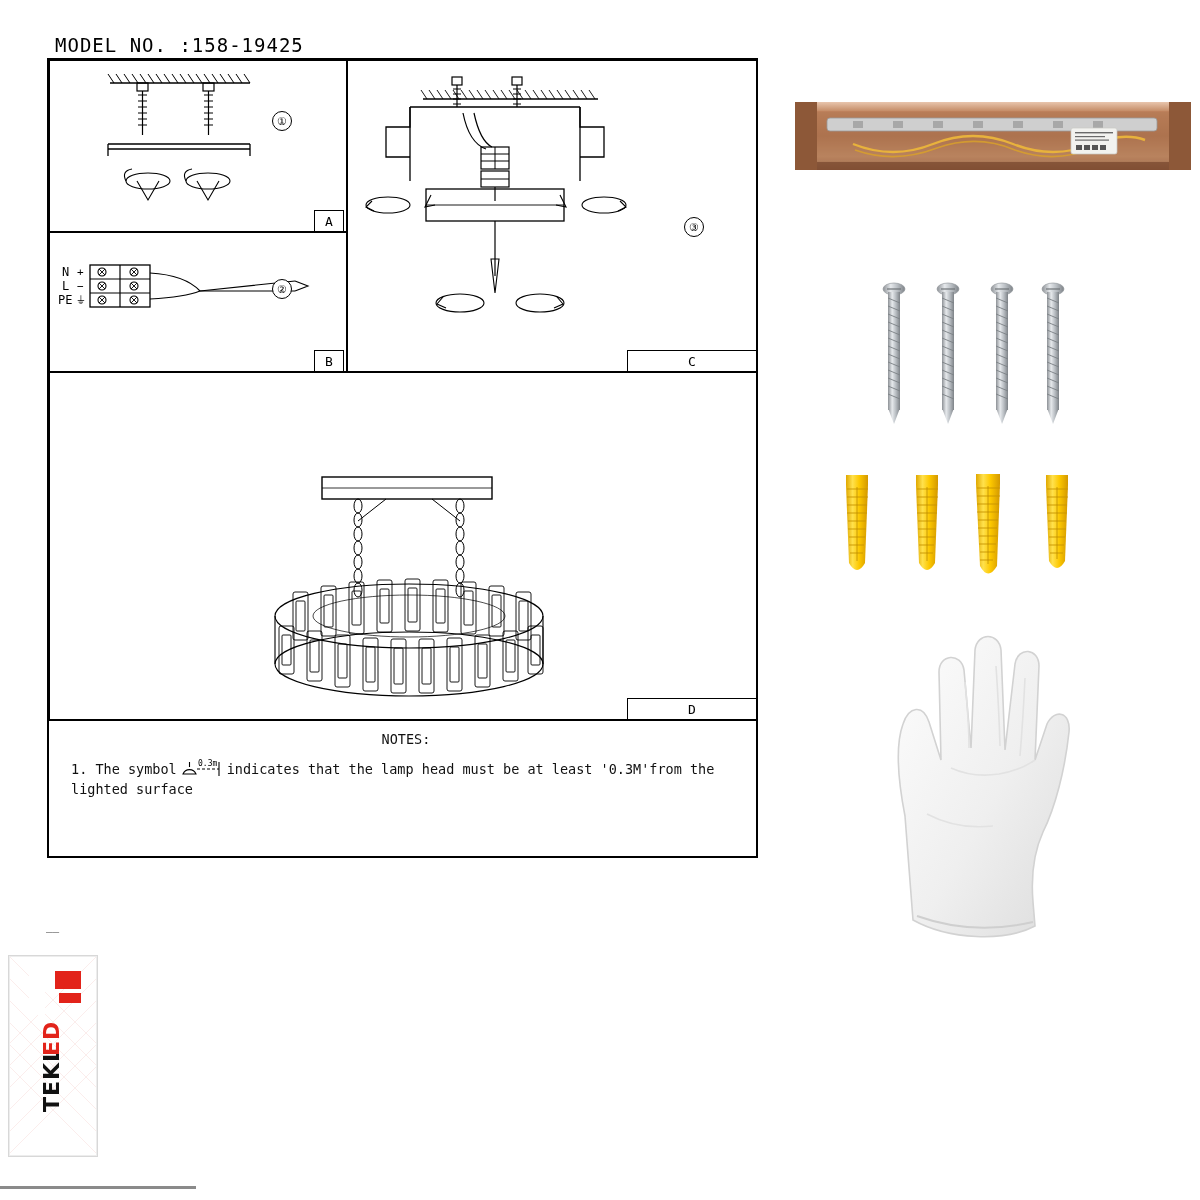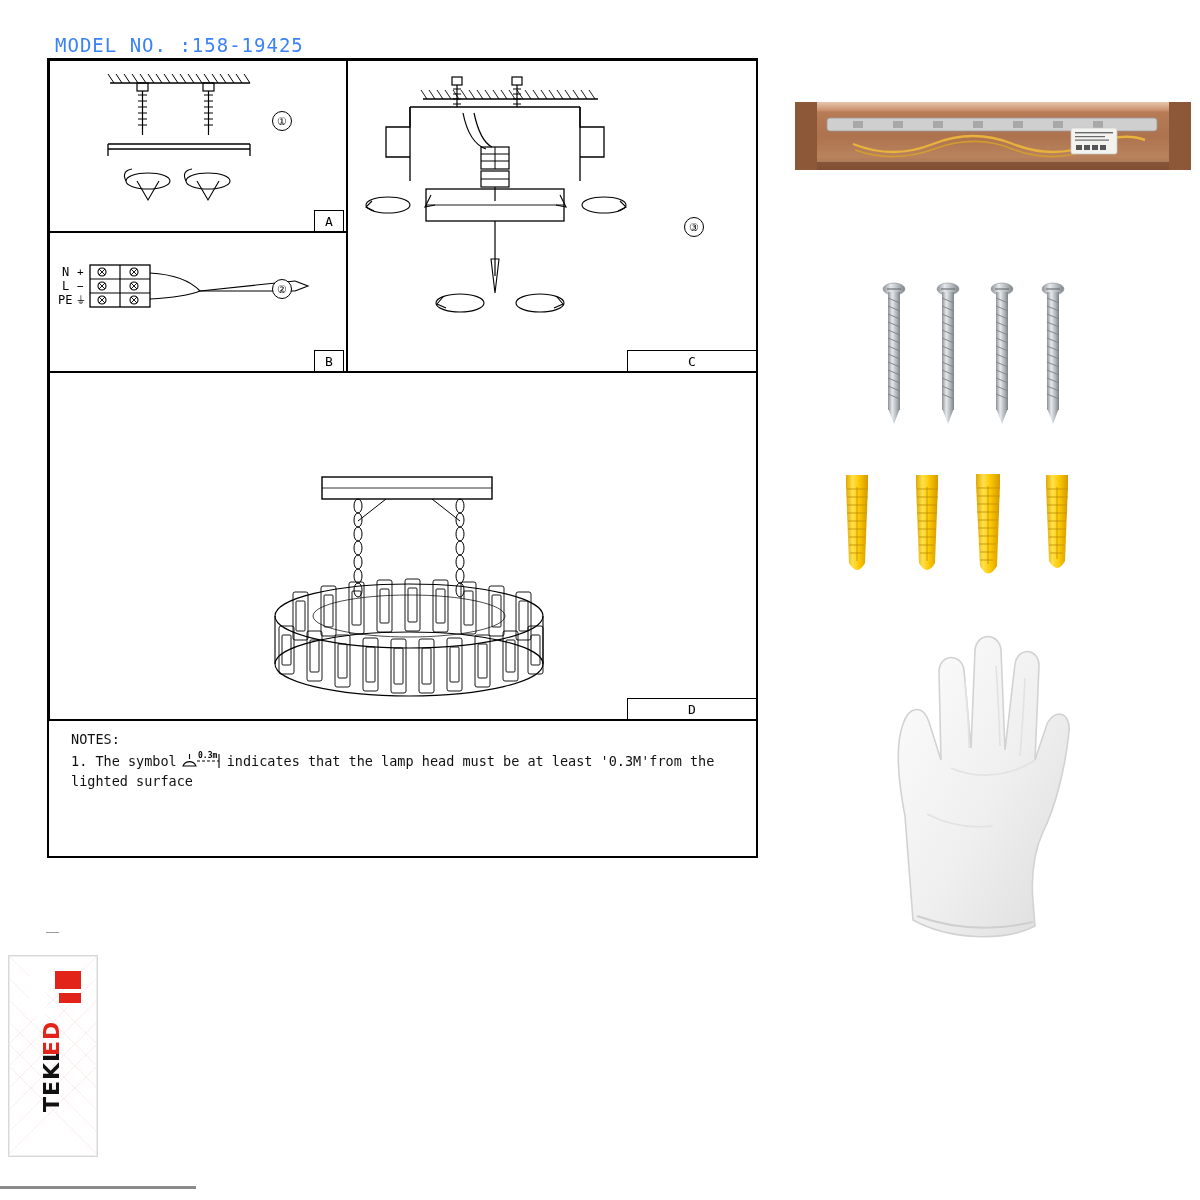--- a/index.html
+++ b/index.html
@@ -1,20 +1,20 @@
 <!DOCTYPE html>
 <html><head>
 <meta charset="utf-8">
 <style>
   html,body{margin:0;padding:0;}
   body{width:1200px;height:1200px;background:#ffffff;font-family:"DejaVu Sans Mono",monospace;position:relative;overflow:hidden;}
   .root{position:absolute;left:0;top:0;width:1200px;height:1200px;}
 
   
-  .model-no{position:absolute;left:55px;top:34px;font-size:19px;letter-spacing:1px;color:#3b82f6;white-space:pre;}
+  .model-no{position:absolute;left:55px;top:34px;font-size:19px;letter-spacing:1px;color:#000000;white-space:pre;}
 
   
   .frame{position:absolute;left:47px;top:58px;width:711px;height:800px;border:2px solid #000;box-sizing:border-box;background:#fff;}
 
   
   .panel{position:absolute;box-sizing:border-box;border:1.5px solid #000;}
   #panelA{left:0px;top:0px;width:298px;height:172px;}
   #panelB{left:0px;top:172px;width:298px;height:140px;}
   #panelC{left:298px;top:0px;width:411px;height:312px;}
   #panelD{left:0px;top:312px;width:709px;height:348px;}
@@ -24,23 +24,23 @@
        display:flex;align-items:center;justify-content:center;font-family:"DejaVu Sans Mono",monospace;}
   #tagA{left:265px;top:150px;width:30px;height:22px;}
   #tagB{left:265px;top:290px;width:30px;height:22px;}
   #tagC{left:578px;top:290px;width:130px;height:22px;}
   #tagD{left:578px;top:638px;width:130px;height:22px;}
 
   .circnum{position:absolute;width:18px;height:18px;border:1.3px solid #000;border-radius:50%;
            font-size:11px;display:flex;align-items:center;justify-content:center;background:#fff;font-family:"DejaVu Sans Mono",monospace;}
 
   .notes{position:absolute;left:22px;top:8px;width:670px;font-size:13.5px;line-height:20px;color:#111;font-family:"DejaVu Sans Mono",monospace;}
-  .notes .hdr{margin-bottom:1px;}
+  .notes .hdr{margin-bottom:9px;text-align:center;}
   .note-line{position:relative;}
-  .inline-sym{display:inline-block;vertical-align:-4px;margin:0 2px;font-weight:bold;}
+  .inline-sym{display:inline-block;vertical-align:-4px;margin:0 2px;}
 
   
   .photo{position:absolute;}
 
   
   .logo{position:absolute;left:8px;top:955px;width:88px;height:200px;border:1px solid #d8d8d8;background:#fff;overflow:hidden;}
   .logo .grid{position:absolute;left:0;top:0;width:88px;height:200px;opacity:.5;}
   .logo .word{position:absolute;left:22px;top:40px;width:44px;height:120px;}
   .logo-mark{position:absolute;left:25px;top:965px;width:62px;height:58px;}
 

